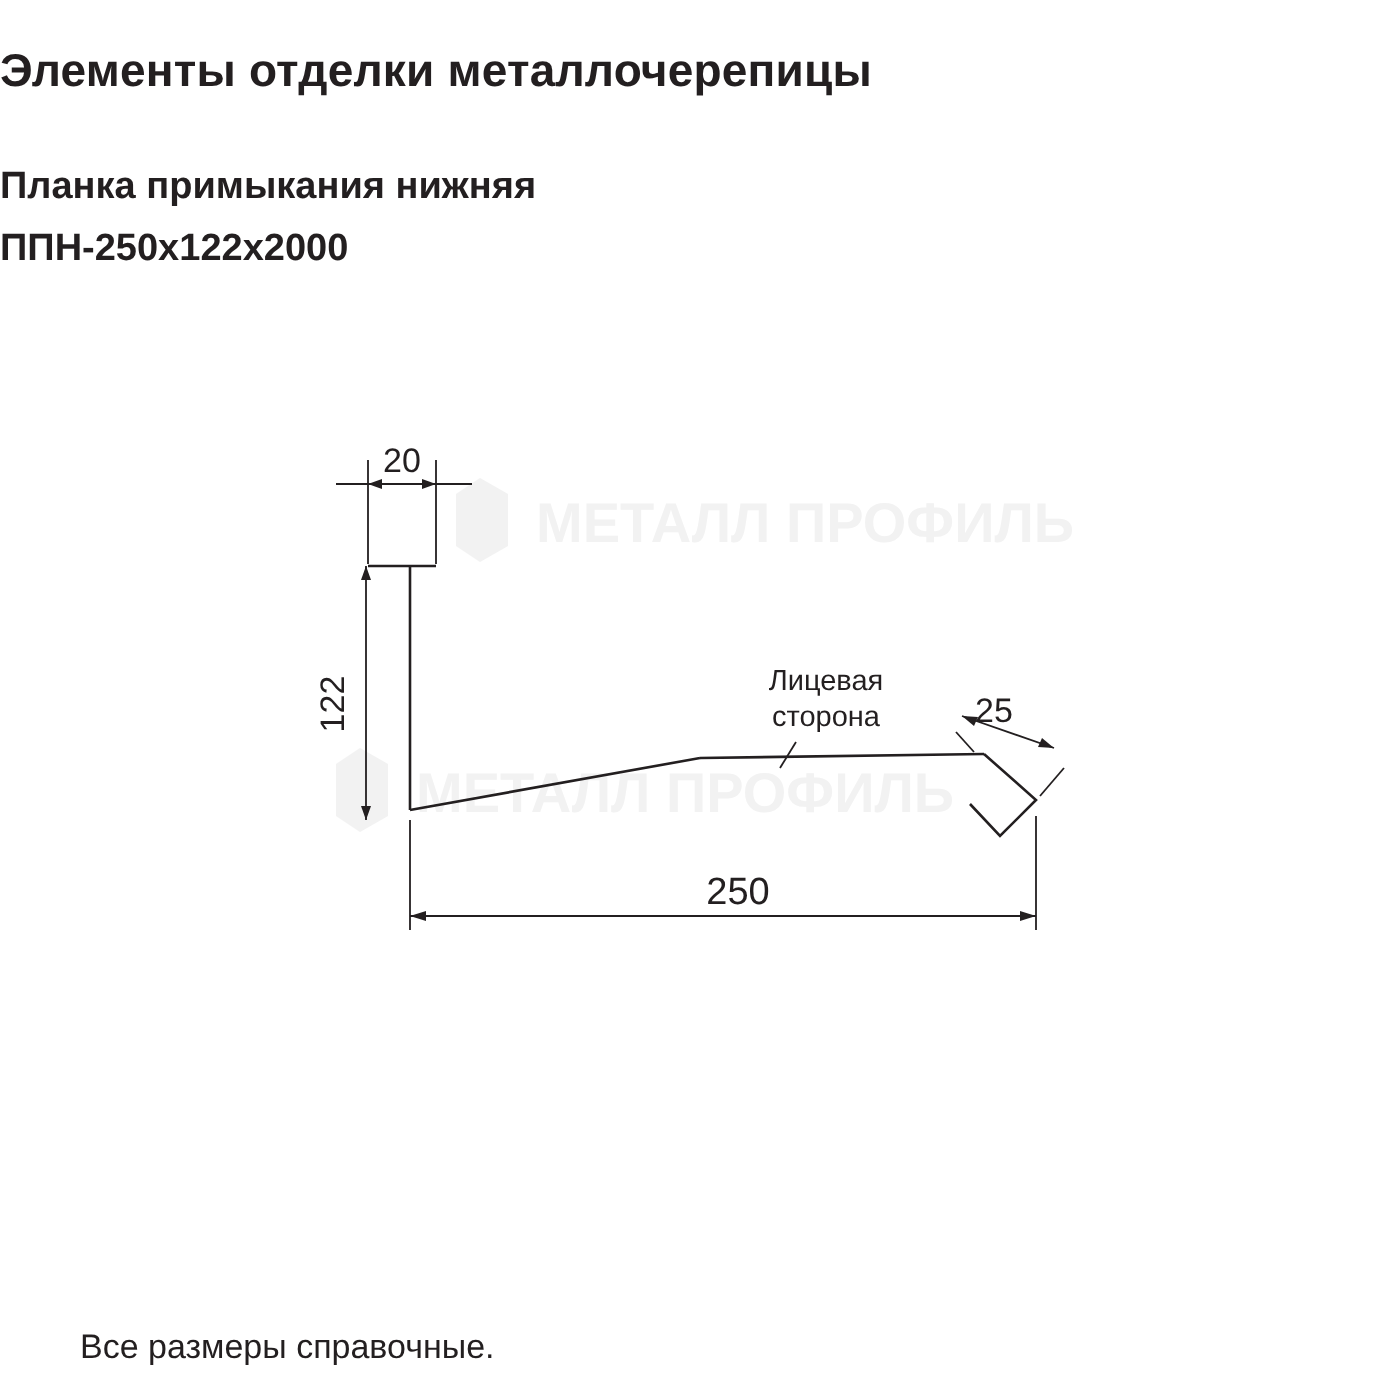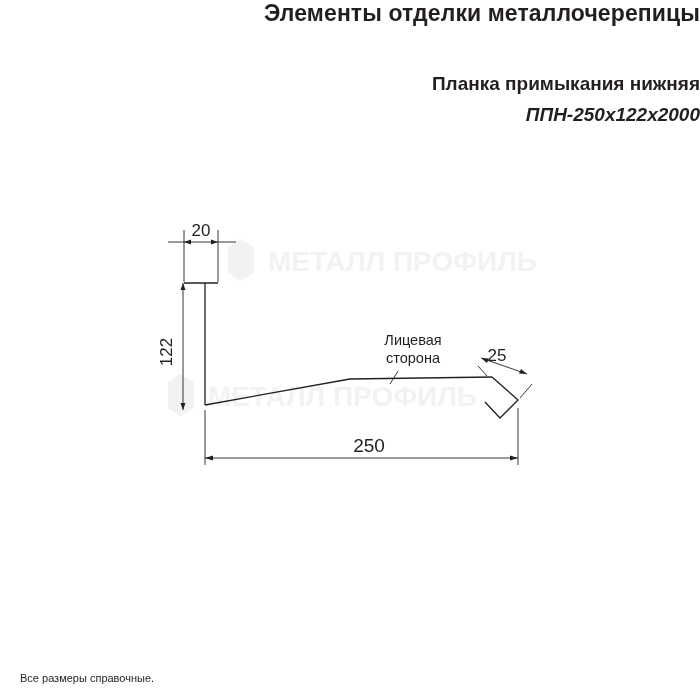--- a/index.html
+++ b/index.html
@@ -14,53 +14,53 @@
     color: #231f20;
     overflow: hidden;
     position: relative;
   }
   .page {
     position: relative;
     width: 700px;
     height: 700px;
   }
   .title-block {
-    text-align: right;
+    text-align: left;
+    padding-top: 22px;
   }
   .main-title {
     font-size: 23px;
     font-weight: bold;
     letter-spacing: 0.1px;
     line-height: 1.2;
   }
   .sub-title {
     font-size: 19px;
     font-weight: bold;
-    margin-top: 43px;
+    margin-top: 31px;
     line-height: 1.35;
   }
   .sub-title-2 {
     font-size: 19px;
     font-weight: bold;
     margin-top: 6px;
     line-height: 1.35;
-    font-style: italic;
   }
   .drawing {
     position: absolute;
     left: 0;
     top: 170px;
     width: 700px;
     height: 380px;
   }
   .footer {
     position: absolute;
-    left: 20px;
+    left: 40px;
     bottom: 14px;
-    font-size: 11px;
+    font-size: 17px;
     line-height: 1.5;
     color: #231f20;
   }
   .footer div {
     white-space: nowrap;
   }
   svg text {
     font-family: "Liberation Sans", sans-serif;
     fill: #231f20;
   }

